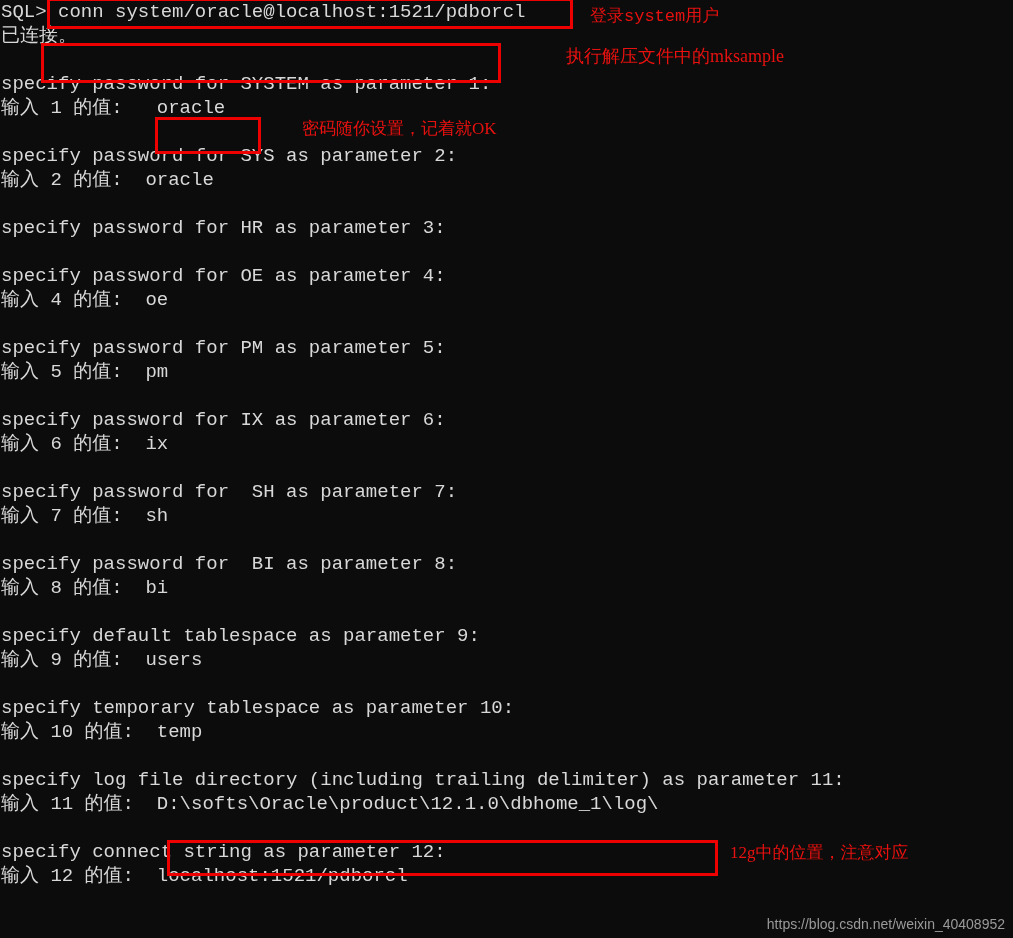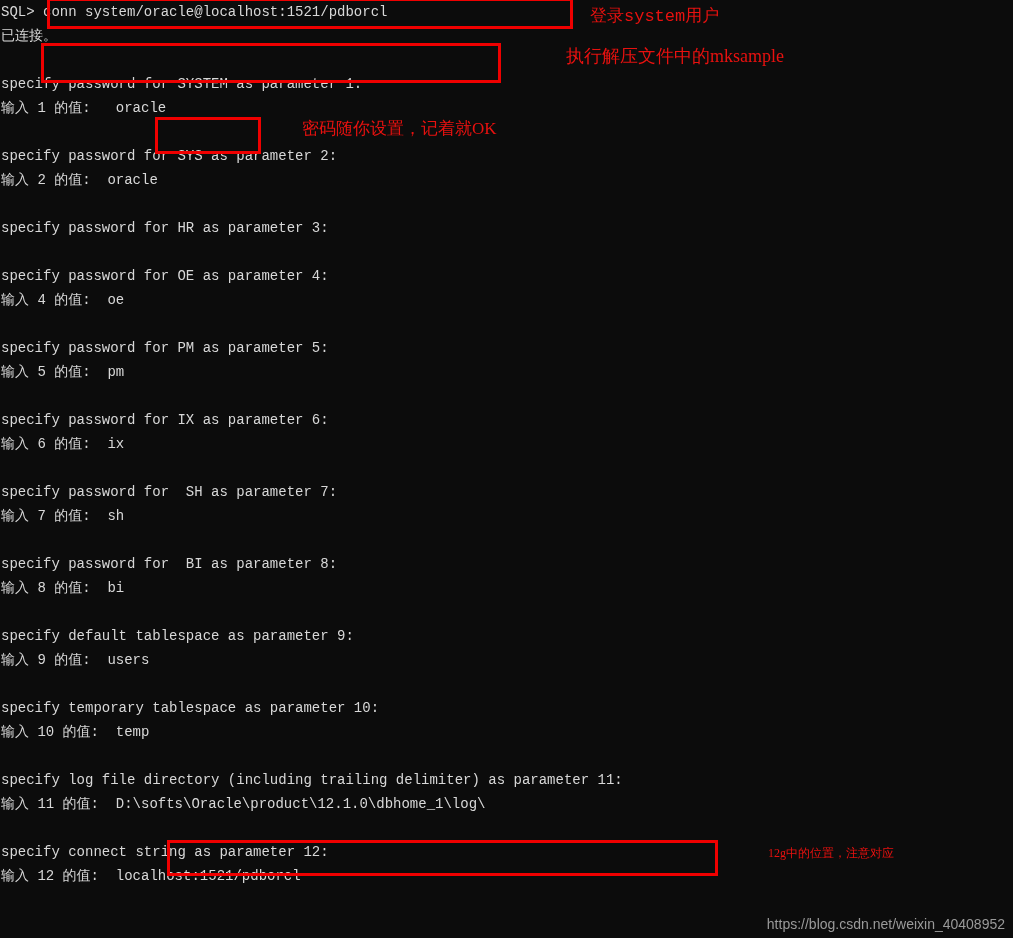--- a/index.html
+++ b/index.html
@@ -20,21 +20,21 @@
     left: 0;
     top: 0;
     width: 1013px;
     padding: 0;
     margin: 0;
   }
   .line {
     position: relative;
     height: 24px;
     line-height: 24px;
-    font-size: 14px;
+    font-size: 19px;
     color: #d8d8d8;
     white-space: pre;
     letter-spacing: 0px;
     padding-left: 1px;
   }
   .line.blank {
     height: 24px;
   }
   
   .annot {
@@ -107,21 +107,21 @@
       <div class="line">输入 11 的值:  D:\softs\Oracle\product\12.1.0\dbhome_1\log\</div>
       <div class="line blank"></div>
       <div class="line">specify connect string as parameter 12:</div>
       <div class="line">输入 12 的值:  localhost:1521/pdborcl</div>
     </div>
 
   <div id="annotation-layer">
       <div class="annot" style="left: 590px; top: 7px; font-size: 17px; font-family: Liberation Mono, monospace;">登录system用户</div>
       <div class="annot" style="left: 540px; top: 46px; font-size: 18px; margin-left: 26px;">执行解压文件中的mksample</div>
       <div class="annot" style="left: 302px; top: 119px; font-size: 17px;">密码随你设置，记着就OK</div>
-      <div class="annot" style="left: 730px; top: 843px; font-size: 12px; margin-left: 38px;">12g中的位置，注意对应</div>
+      <div class="annot" style="left: 730px; top: 843px; font-size: 17px;">12g中的位置，注意对应</div>
     </div>
 
   <div id="box-layer">
       <div class="box" style="left: 47px; top: -2px; width: 526px; height: 31px;"></div>
       <div class="box" style="left: 41px; top: 43px; width: 460px; height: 40px;"></div>
       <div class="box" style="left: 155px; top: 117px; width: 106px; height: 37px;"></div>
       <div class="box" style="left: 167px; top: 840px; width: 551px; height: 36px;"></div>
     </div>
 
   <div class="watermark">https://blog.csdn.net/weixin_40408952</div>

